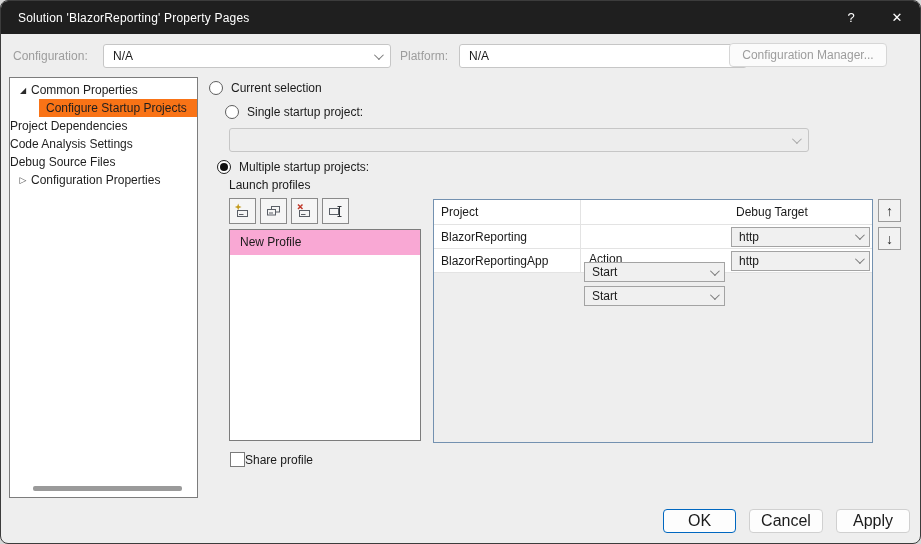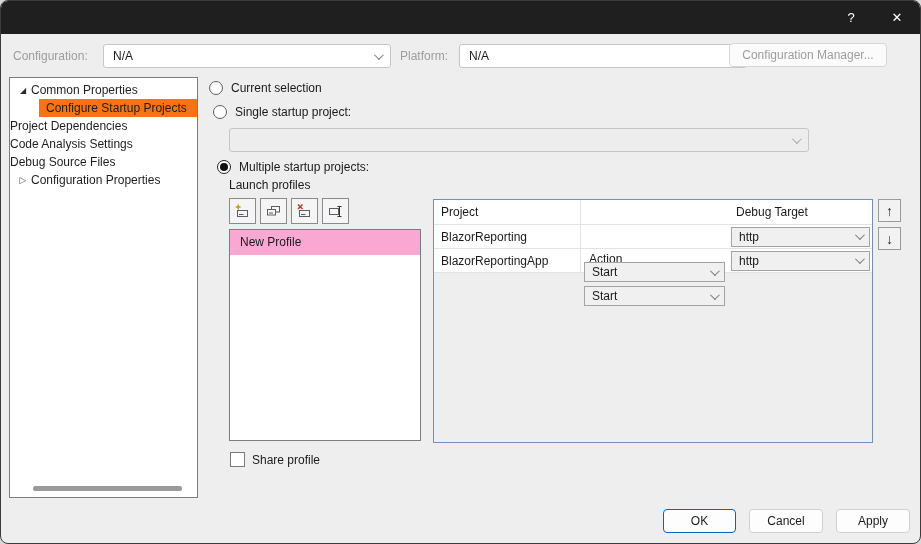--- a/index.html
+++ b/index.html
@@ -62,32 +62,33 @@
   .c1 { width:147px;padding-left:7px; } .c2 { width:147px;margin-top:47px; } .c3 { width:144px; border-right:none !important; }
   .cell-combo { flex:1; margin:1px 2px 1px 1px; height:20px; background:#f0f0f0;
     border:1px solid #a3a3a3; display:flex; align-items:center; padding:0 7px; }
   .cell-combo .val { flex:1; }
   .g-cell.combo-cell { padding:0 0 0 2px; }
   
   .move-btn { position:absolute; left:877px; width:23px; height:23px; background:#f2f2f2;
     border:1px solid #9a9a9a; display:flex; align-items:center; justify-content:center;
     font-size:14px; color:#2b2b2b; }
   
-  .check-row { position:absolute; left:229px; top:451px; display:flex; align-items:center; gap:7px; }
+  .check-row { position:absolute; left:229px; top:451px; display:flex; align-items:center; gap:0; }
   .checkbox { width:15px; height:15px; background:#ffffff; border:1px solid #7a7a7a; flex:none; }
   
-  .footer-btn { position:absolute; top:508px; height:24px; font-size:12px; }
+  .footer-btn { position:absolute; top:508px; height:24px; font-size:16px; }
   .ok { left:662px; width:73px; border-color:#0067c0; }
 </style>
 </head>
 <body>
 
 <div class="window">
 
   <div class="titlebar">
+    <div class="title">Solution 'BlazorReporting' Property Pages</div>
     <div class="tb-btns">
       <div class="tb-btn">?</div>
       <div class="tb-btn">✕</div>
     </div>
   </div>
 
   <div class="pos lbl-dis" style="left:12px; top:48px;">Configuration:</div>
   <div class="combo pos" style="left:102px; top:43px; width:288px;">
     <span class="val">N/A</span>
     <span class="chev"></span>
@@ -120,21 +121,21 @@
       <span class="expander" style="font-size:9px; color:#4a4a4a;">▷</span>
       <span>Configuration Properties</span>
     </div>
     <div class="hscroll"></div>
   </div>
 
   <div class="radio-row" style="left:208px; top:80px;">
     <span class="radio"></span>
     <span>Current selection</span>
   </div>
-  <div class="radio-row" style="left:212px; top:104px;">
+  <div class="radio-row" style="left:224px; top:104px;">
     <span class="radio"></span>
     <span>Single startup project:</span>
   </div>
   <div class="combo disabled pos" style="left:228px; top:127px; width:580px;">
     <span class="val"></span>
     <span class="chev" style="border-color:#a8a8a8;"></span>
   </div>
   <div class="radio-row" style="left:216px; top:159px;">
     <span class="radio checked"></span>
     <span>Multiple startup projects:</span>

